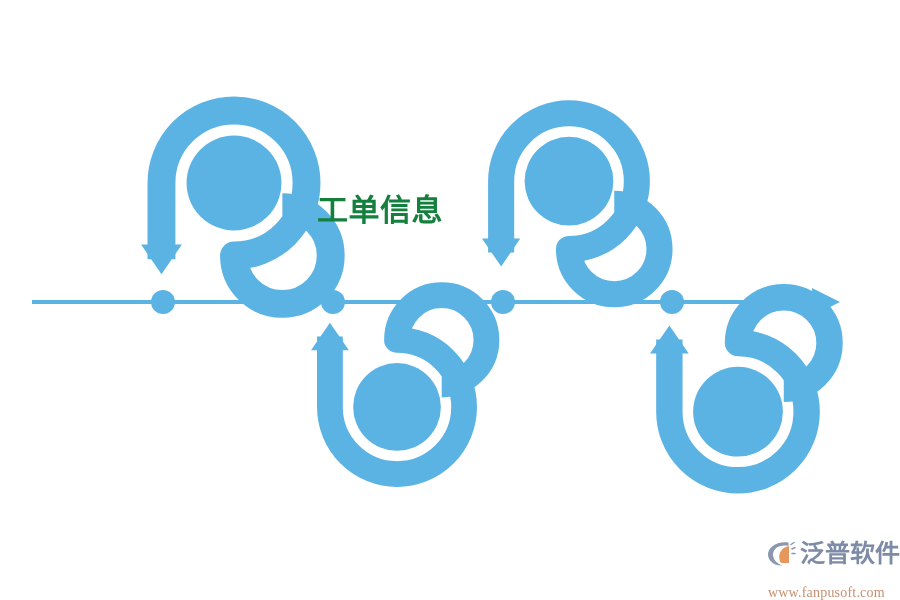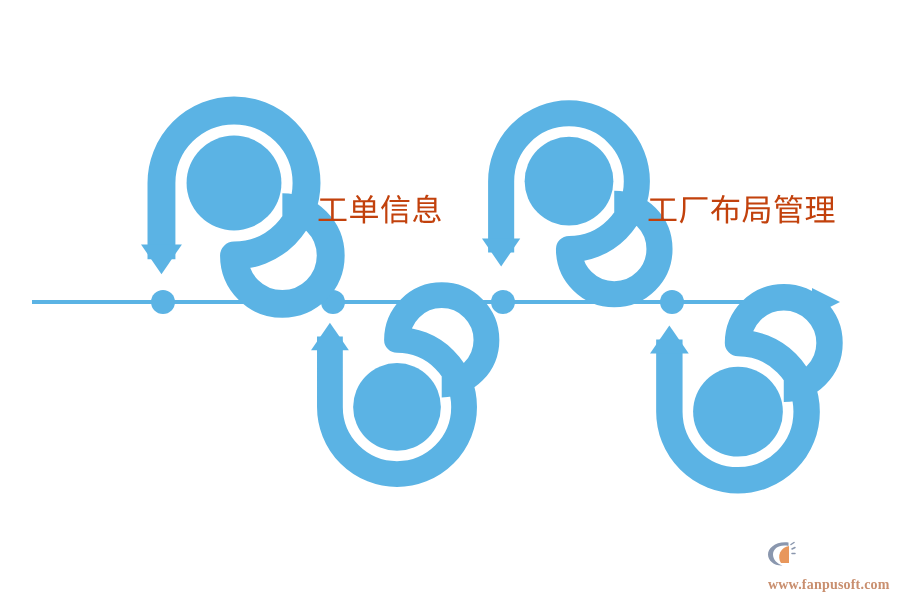--- a/index.html
+++ b/index.html
@@ -21,23 +21,23 @@
   #stage > svg.layer {
     position: absolute;
     left: 0;
     top: 0;
     width: 900px;
     height: 600px;
     display: block;
   }
   .milestone-label {
     position: absolute;
-    color: #c2410c;
+    color: #15803d;
     font-family: "Liberation Sans", "DejaVu Sans", sans-serif;
-    font-weight: 400;
+    font-weight: 700;
     font-size: 31px;
     line-height: 1;
     letter-spacing: 0.5px;
     white-space: nowrap;
     user-select: none;
   }
   .label-above { top: 195px; }
   .label-below { top: 380px; }
 
   #label-realtime    { left: 83px;  }
@@ -69,27 +69,27 @@
     font-family: "Liberation Serif", "DejaVu Serif", serif;
     font-weight: 700;
     font-size: 25px;
     line-height: 1;
     color: #7d8ba6;
     letter-spacing: 0px;
     white-space: nowrap;
   }
   #watermark .wm-url {
     font-family: "Liberation Serif", "DejaVu Serif", serif;
-    font-weight: 700;
+    font-weight: 400;
     font-size: 14px;
     line-height: 1;
     color: #c98f6f;
     letter-spacing: 0.2px;
     white-space: nowrap;
-    margin-top: 8px;
+    margin-top: 16px;
     margin-left: 2px;
   }
 </style>
 </head>
 <body>
 
 <div id="stage">
 
   <svg class="layer" viewBox="0 0 900 600" xmlns="http://www.w3.org/2000/svg">
 
@@ -155,29 +155,29 @@
       <polygon points="0 180 44 180 22 212" fill="#5bb3e4"></polygon>
       <circle cx="100" cy="114" r="51" fill="#5bb3e4"></circle>
     </g>
 
   </svg>
 
 
   <div class="milestone-label label-above" id="label-workorder">工单信息</div>
 
 
-  <div class="milestone-label label-above" id="label-factory">工厂布局管理</div>
 
   <div id="watermark">
     <div class="wm-row">
       <svg class="wm-mark" viewBox="0 0 60 60" xmlns="http://www.w3.org/2000/svg">
 
         <path d="M45 9 C20 6 4 20 4 33 C4 46 17 56 33 55 C22 51 14 43 14 33 C14 21 27 12 45 16 Z" fill="#8a97ae"></path>
 
         <path d="M30 50 A22 22 0 0 1 46 16 L46 50 Z" fill="#e8975c"></path>
 
         <path d="M50 13 L56 9 M52 22 L58 19 M52 31 L58 31" stroke="#8a97ae" stroke-width="3" stroke-linecap="round" fill="none"></path>
       </svg>
+      <span class="wm-name">泛普软件</span>
     </div>
     <div class="wm-url">www.fanpusoft.com</div>
   </div>
 
 </div>
 
 </body></html>

